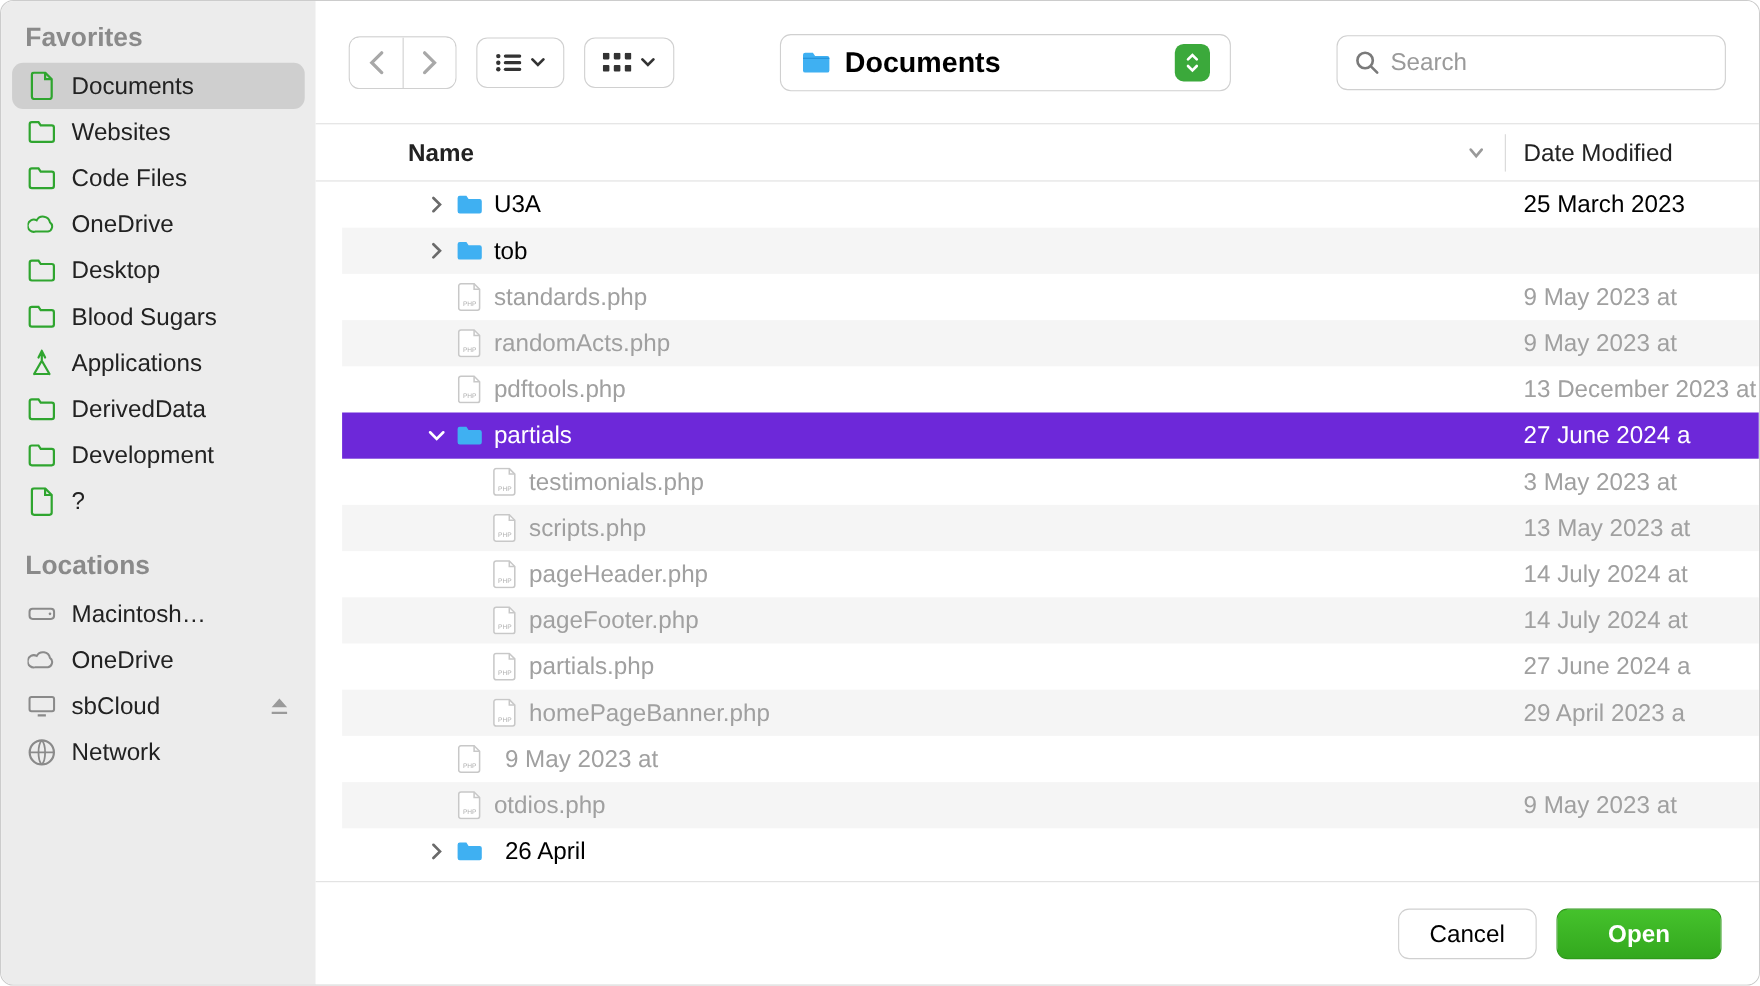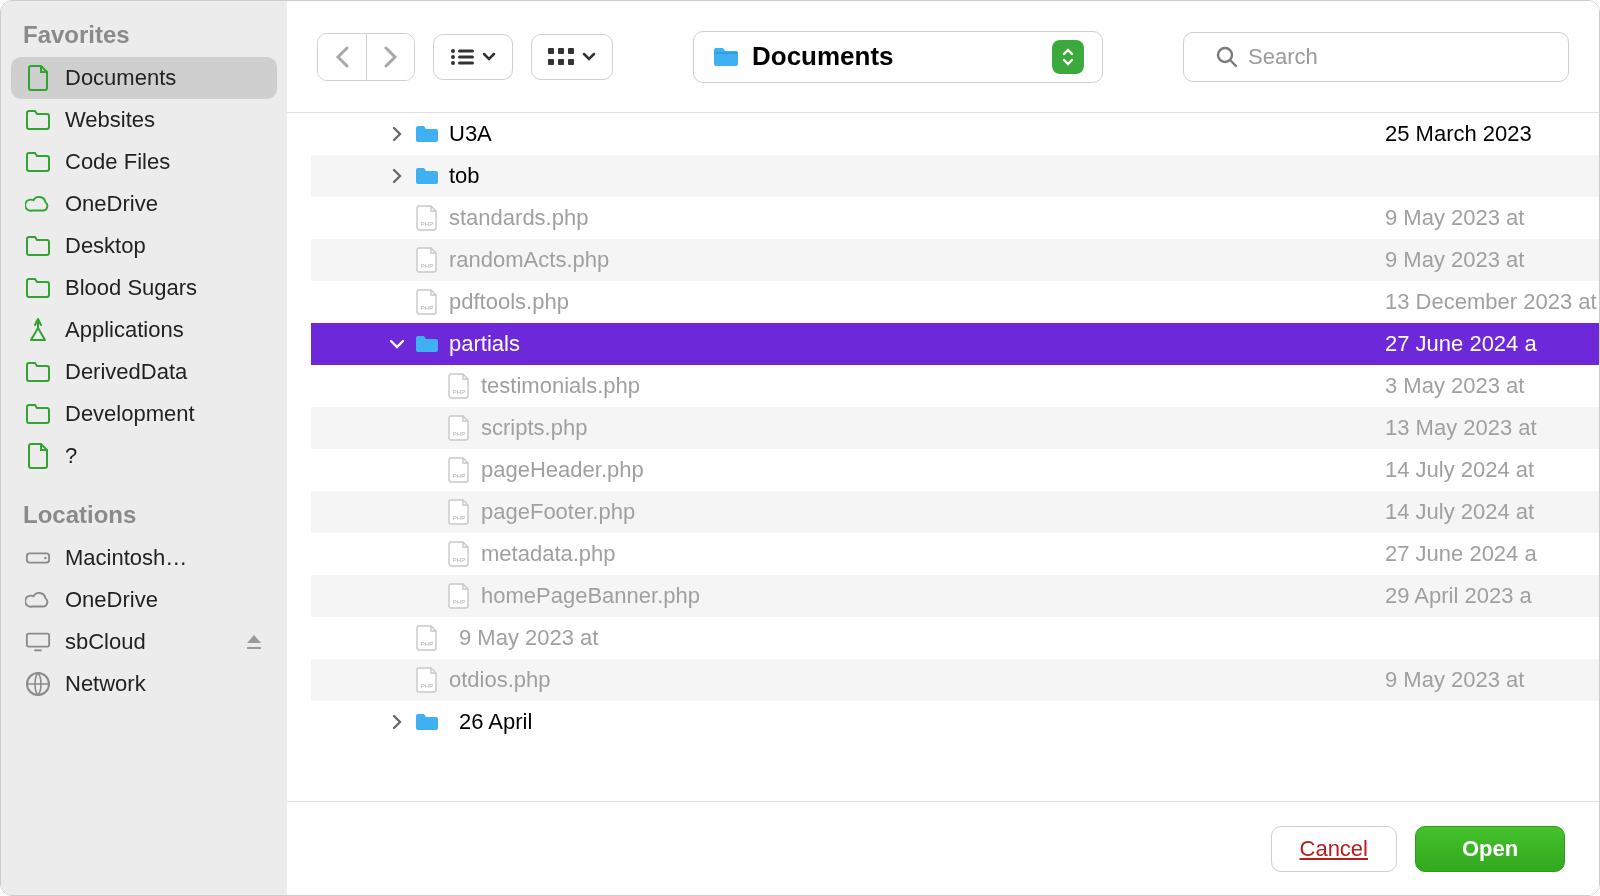--- a/index.html
+++ b/index.html
@@ -22,21 +22,21 @@
   .toolbar { height:112px; display:flex; align-items:center; gap:18px; padding:0 30px; border-bottom:1px solid #e0e0e0; }
   .nav-group { display:flex; border:1px solid #d0d0d0; border-radius:10px; overflow:hidden; }
   .nav-btn { width:48px; height:46px; display:flex; align-items:center; justify-content:center; background:#fff; color:#888; }
   .nav-btn + .nav-btn { border-left:1px solid #d0d0d0; }
   .ctrl-btn { height:46px; padding:0 16px; display:flex; align-items:center; gap:8px; border:1px solid #d0d0d0; border-radius:10px; background:#fff; color:#333; }
   .path-picker { flex:0 0 410px; height:52px; display:flex; align-items:center; gap:12px; padding:0 18px; border:1px solid #d0d0d0; border-radius:10px; background:#fff; }
   .path-picker .folder-ico { width:28px; height:24px; }
   .path-picker .label { font-size:26px; font-weight:600; flex:1; }
   .path-stepper { width:32px; height:34px; background:#3ba93b; border-radius:8px; display:flex; flex-direction:column; align-items:center; justify-content:center; color:#fff; }
   .spacer { flex:1; }
-  .search { flex:0 0 310px; height:50px; border:1px solid #d0d0d0; border-radius:10px; display:flex; align-items:center; gap:10px; padding:0 32px; }
+  .search { flex:0 0 310px; height:50px; border:1px solid #d0d0d0; border-radius:10px; display:flex; align-items:center; gap:10px; padding:0 16px; }
   .search input { border:none; outline:none; font-size:22px; flex:1; background:transparent; color:#333; }
   .search input::placeholder { color:#9a9a9a; }
   .search .mag { color:#7a7a7a; }
 
   
   .col-header { height:52px; display:flex; align-items:center; border-bottom:1px solid #e0e0e0; font-size:22px; color:#222; }
   .col-name-hdr { flex:1; padding-left:84px; font-weight:700; display:flex; align-items:center; gap:20px; }
   .col-name-hdr .sort-ind { margin-left:auto; margin-right:18px; color:#9a9a9a; }
   .col-div { width:1px; height:34px; background:#d8d8d8; }
   .col-date-hdr { width:230px; padding-left:16px; }
@@ -51,21 +51,21 @@
   .row .indent { flex:0 0 auto; }
   .row .disc { width:28px; display:flex; justify-content:center; color:#6a6a6a; }
   .row.selected .disc { color:#fff; }
   .row .ficon { width:32px; display:flex; align-items:center; justify-content:center; }
   .row .name { flex:1; padding-left:6px; white-space:nowrap; overflow:hidden; text-overflow:ellipsis; }
   .row .date { width:230px; padding-left:16px; white-space:nowrap; overflow:hidden; }
 
   
   .footer { height:94px; border-top:1px solid #e0e0e0; display:flex; align-items:center; justify-content:flex-end; gap:18px; padding:0 34px; }
   .btn { height:46px; padding:0 28px; border-radius:10px; font-size:22px; display:flex; align-items:center; justify-content:center; }
-  .btn-cancel { background:#fff; border:1px solid #d0d0d0; color:#b91c1c;text-decoration:underline; }
+  .btn-cancel { background:#fff; border:1px solid #d0d0d0; color:#000000; }
   .btn-open { background:linear-gradient(#45c22c,#33a81e); color:#fff; font-weight:600; border:1px solid #2f9b1b; min-width:150px; }
 
   
   svg { display:block; }
 </style>
 </head>
 <body>
 
 <div class="sidebar">
   <div>
@@ -288,20 +288,34 @@
       <span class="mag">
         <svg width="22" height="22" viewBox="0 0 22 22">
             <circle cx="9" cy="9" r="7" fill="none" stroke="#7a7a7a" stroke-width="2.4"></circle>
             <path d="M15 15l5 5" stroke="#7a7a7a" stroke-width="2.4" stroke-linecap="round"></path>
           </svg>
       </span>
       <input type="text" placeholder="Search" style="">
     </div>
   </div>
 
+  <div class="col-header">
+    <div class="col-name-hdr">
+      <span>Name</span>
+      <span class="sort-ind">
+        <svg width="16" height="12" viewBox="0 0 16 12">
+            <path d="M3 3l5 6 5-6" fill="none" stroke="#9a9a9a" stroke-width="2.4" stroke-linecap="round"></path>
+          </svg>
+      </span>
+    </div>
+    <div class="col-div"></div>
+    <div class="col-date-hdr">
+      <span>Date Modified</span>
+    </div>
+  </div>
 
   <div class="rows" id="rows">
       <div class="row">
         <span class="indent" style="width: 72px;"></span>
         <span class="disc">
           <svg width="12" height="16" viewBox="0 0 12 16">
             <path d="M3 2l6 6-6 6" fill="none" stroke="currentColor" stroke-width="2.4" stroke-linecap="round"></path>
           </svg>
         </span>
         <span class="ficon">
@@ -435,21 +449,21 @@
       <div class="row dim">
         <span class="indent" style="width: 104px;"></span>
         <span class="disc"></span>
         <span class="ficon">
           <svg width="22" height="26" viewBox="0 0 22 26">
             <path d="M3 1h12l5 5v17a2 2 0 0 1-2 2H3a2 2 0 0 1-2-2V3a2 2 0 0 1 2-2z" fill="#fff" stroke="#c8c8c8" stroke-width="1.4"></path>
             <path d="M15 1v5h5" fill="none" stroke="#c8c8c8" stroke-width="1.4"></path>
             <text x="11" y="21" font-size="6" text-anchor="middle" fill="#b0b0b0">PHP</text>
           </svg>
         </span>
-        <span class="name">metadata.php</span>
+        <span class="name">partials.php</span>
         <span class="date">27 June 2024 a</span>
       </div>
       <div class="row alt dim">
         <span class="indent" style="width: 104px;"></span>
         <span class="disc"></span>
         <span class="ficon">
           <svg width="22" height="26" viewBox="0 0 22 26">
             <path d="M3 1h12l5 5v17a2 2 0 0 1-2 2H3a2 2 0 0 1-2-2V3a2 2 0 0 1 2-2z" fill="#fff" stroke="#c8c8c8" stroke-width="1.4"></path>
             <path d="M15 1v5h5" fill="none" stroke="#c8c8c8" stroke-width="1.4"></path>
             <text x="11" y="21" font-size="6" text-anchor="middle" fill="#b0b0b0">PHP</text>

